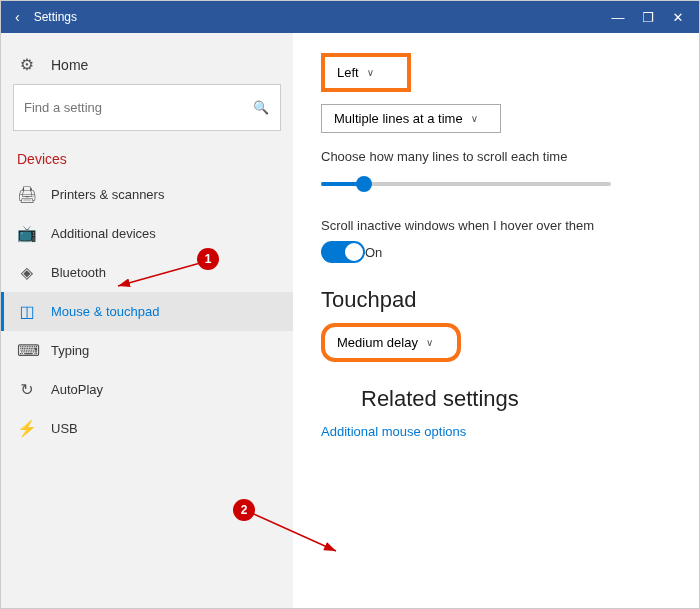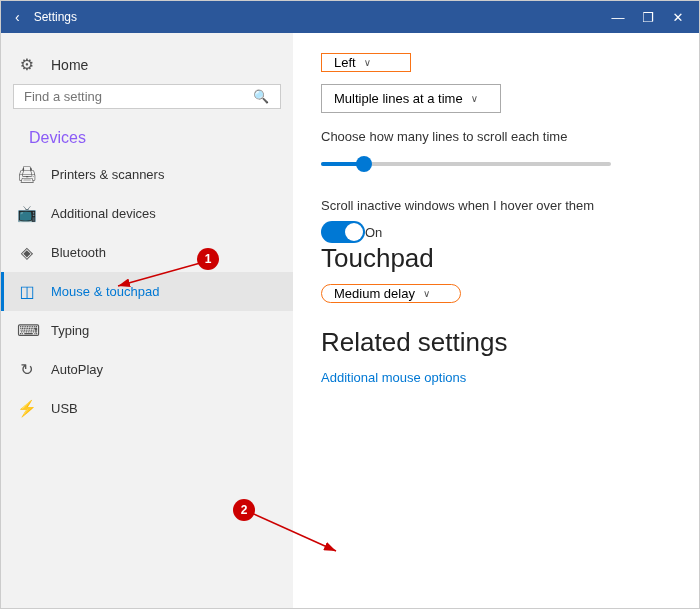--- a/index.html
+++ b/index.html
@@ -68,39 +68,39 @@
       padding: 12px 0;
       flex-shrink: 0;
       overflow-y: auto;
     }
     .search-box {
       margin: 0 12px 16px 12px;
       display: flex;
       align-items: center;
       background: white;
       border: 1px solid #ccc;
-      padding: 4px 10px;
+      padding: 15px 10px;
       gap: 8px;
     }
     .search-input {
       border: none;
       outline: none;
       font-size: 13px;
       flex: 1;
       background: transparent;
       color: #333;
     }
     .search-icon {
       color: #666;
       font-size: 13px;
     }
     .section-label {
-      font-size: 16px;
-      color: #8b5cf6;
-      padding: 4px 16px 8px 28px;
+      font-size: 14px;
+      color: #b91c1c;
+      padding: 4px 16px 8px 16px;
       text-transform: none;
     }
     .nav-item {
       display: flex;
       align-items: center;
       padding: 10px 16px;
       gap: 14px;
       cursor: pointer;
       font-size: 13px;
       color: #333;
@@ -123,22 +123,22 @@
     .main-content {
       flex: 1;
       padding: 20px 28px;
       overflow-y: auto;
       background: white;
     }
     .dropdown-btn {
       display: inline-flex;
       align-items: center;
       gap: 8px;
-      border: 1px solid #f97316;
-      padding: 1px 12px;
+      border: 4px solid #f97316;
+      padding: 8px 12px;
       font-size: 13px;
       cursor: pointer;
       background: white;
       min-width: 90px;
     }
     .dropdown-arrow {
       font-size: 10px;
       color: #555;
     }
     .setting-label {
@@ -206,37 +206,39 @@
       border-radius: 50%;
       position: absolute;
       top: 2px;
       right: 2px;
     }
     .toggle-label {
       font-size: 13px;
       color: #333;
     }
     .section-title {
-      font-size: 26px;
-      font-weight: 300;
-      color: #222;
-      margin-bottom: 10px;
-    }
-    .description-text {
-      font-size: 13px;
-      color: #333;
-      line-height: 1.5;
-      margin-bottom: 12px;
-    }
-    .related-title {
-      font-size: 26px;
+      font-size: 22px;
       font-weight: 300;
       color: #222;
       margin-top: 24px;
       margin-bottom: 10px;
+    }
+    .description-text {
+      font-size: 13px;
+      color: #333;
+      line-height: 1.5;
+      margin-bottom: 12px;
+    }
+    .related-title {
+      font-size: 22px;
+      font-weight: 300;
+      color: #222;
+      margin-top: 24px;
+      margin-bottom: 10px;
+      margin-left: 40px;
     }
     .link-text {
       font-size: 13px;
       color: #0078d4;
       cursor: pointer;
       text-decoration: none;
     }
     .annotation {
       position: absolute;
       width: 22px;

